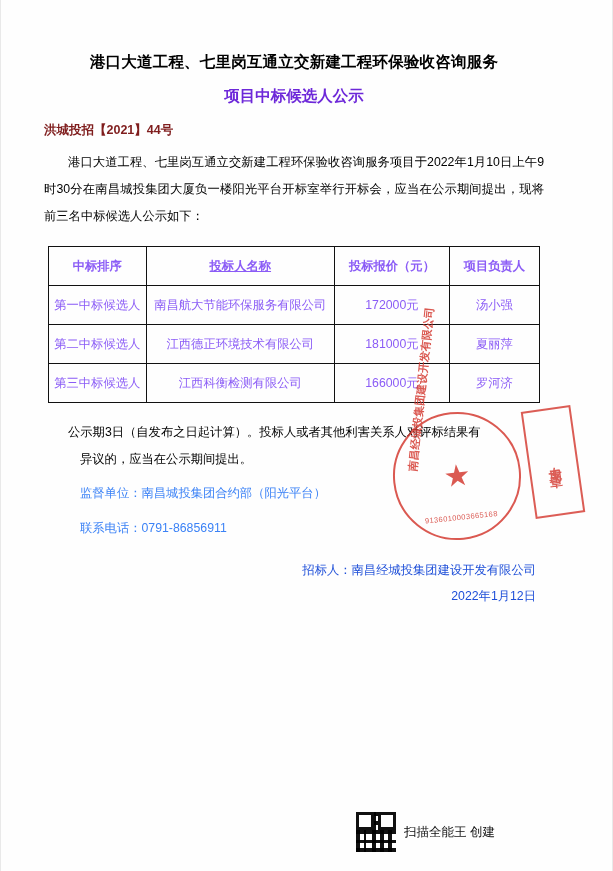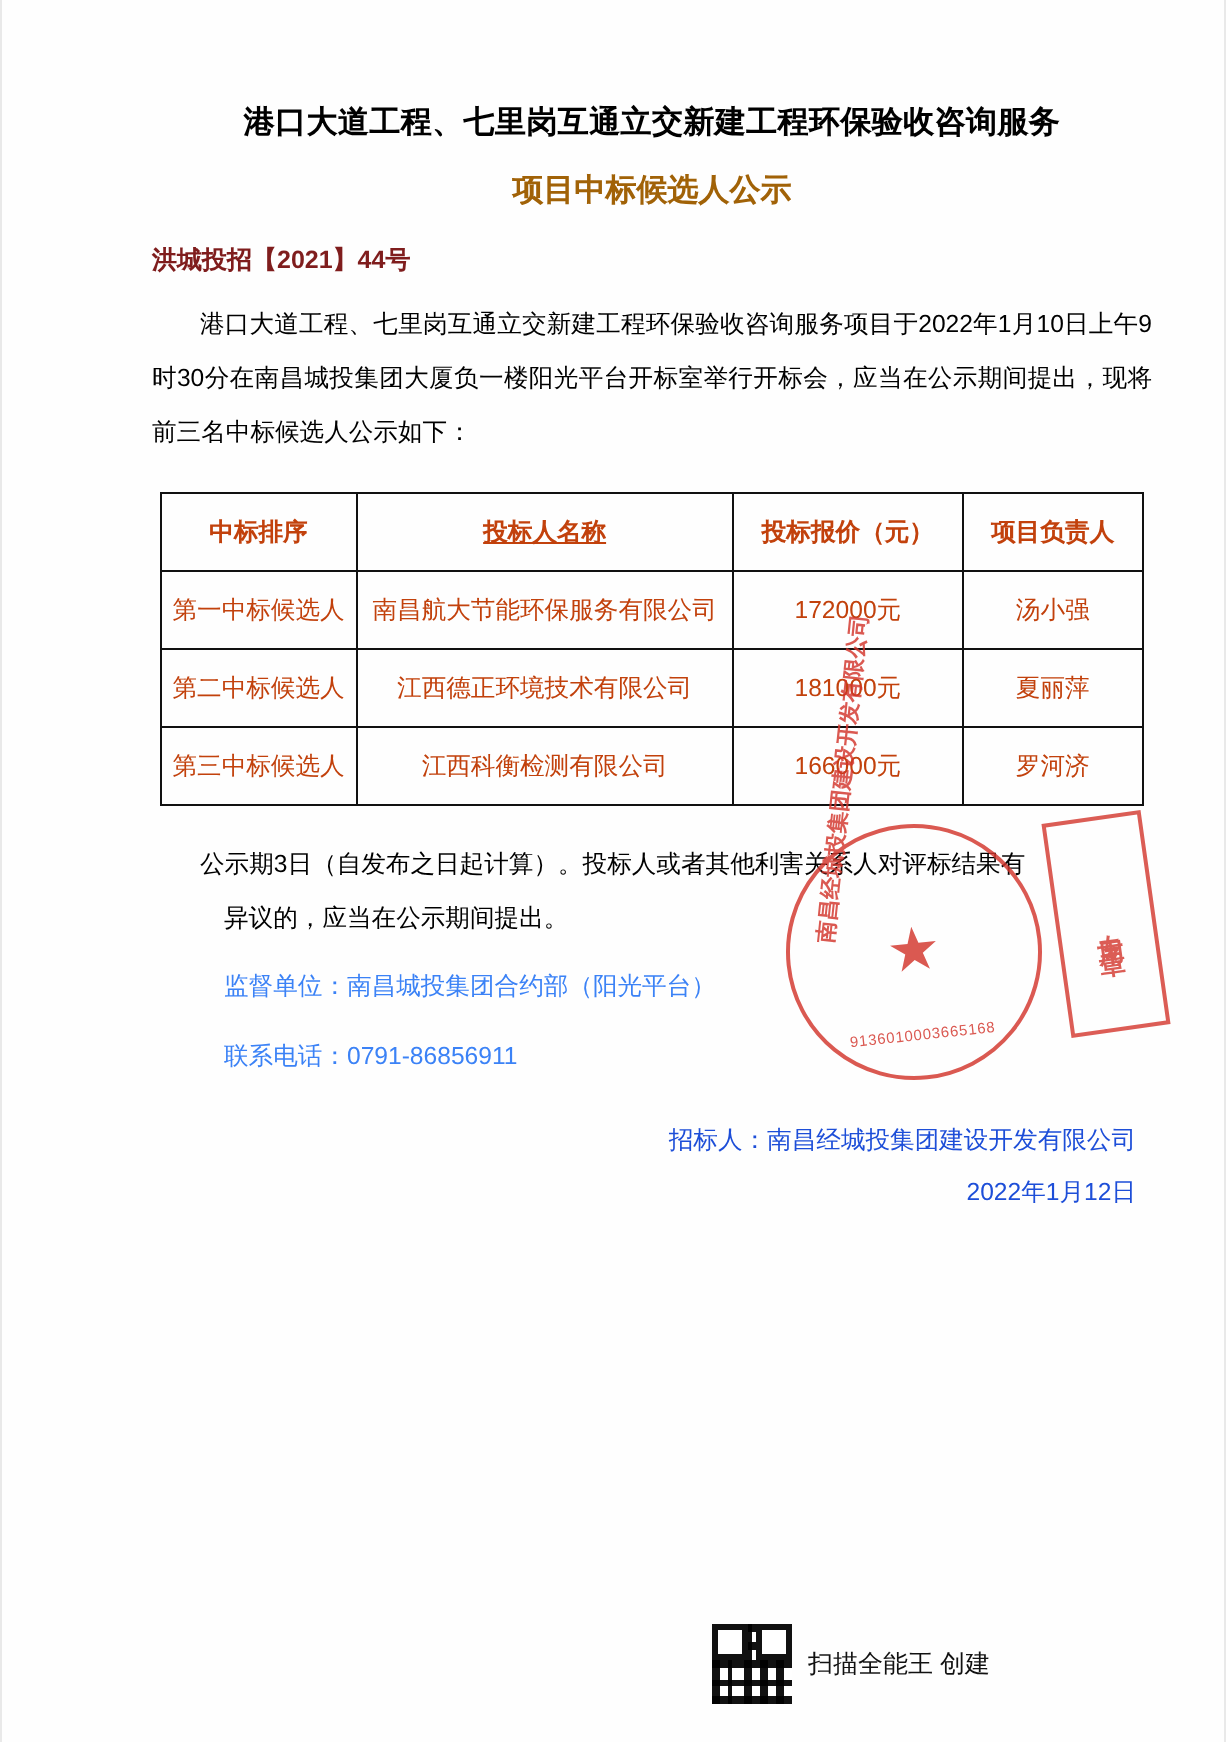--- a/index.html
+++ b/index.html
@@ -26,40 +26,40 @@
   .page-edge {
     position: absolute;
     left: 0; top: 0; right: 0; bottom: 0;
     border-left: 1px solid #e9e9e9;
     border-right: 1px solid #e9e9e9;
     pointer-events: none;
   }
 
   .doc {
     position: absolute;
-    left: 76px;
+    left: 44px;
     top: 48px;
     width: 500px;
   }
 
   .title {
     text-align: center;
     font-weight: bold;
     font-size: 15.5px;
     line-height: 28px;
     letter-spacing: 0.2px;
     color: #000;
   }
   .title-line2 {
     text-align: center;
     font-weight: bold;
     font-size: 15.5px;
     line-height: 28px;
     margin-top: 6px;
-    color: #a16207;
+    color: #6d28d9;
   }
   .docnum {
     text-align: left;
     font-weight: bold;
     font-size: 12.5px;
     margin-top: 12px;
     color: #7f1d1d;
   }
 
   .body-text {
@@ -75,21 +75,21 @@
     margin: 16px auto 0 auto;
     border-collapse: collapse;
     width: 492px;
     font-size: 12.3px;
   }
   table.bid td, table.bid th {
     border: 1px solid #111;
     padding: 8px 4px;
     text-align: center;
     font-weight: normal;
-    color: #c2410c;
+    color: #8b5cf6;
     height: 22px;
   }
   table.bid thead td {
     font-weight: bold;
   }
   .col-rank  { width: 96px; }
   .col-name  { width: 196px; text-decoration: underline; }
   .col-price { width: 112px; }
   .col-owner { width: 88px; }
 

